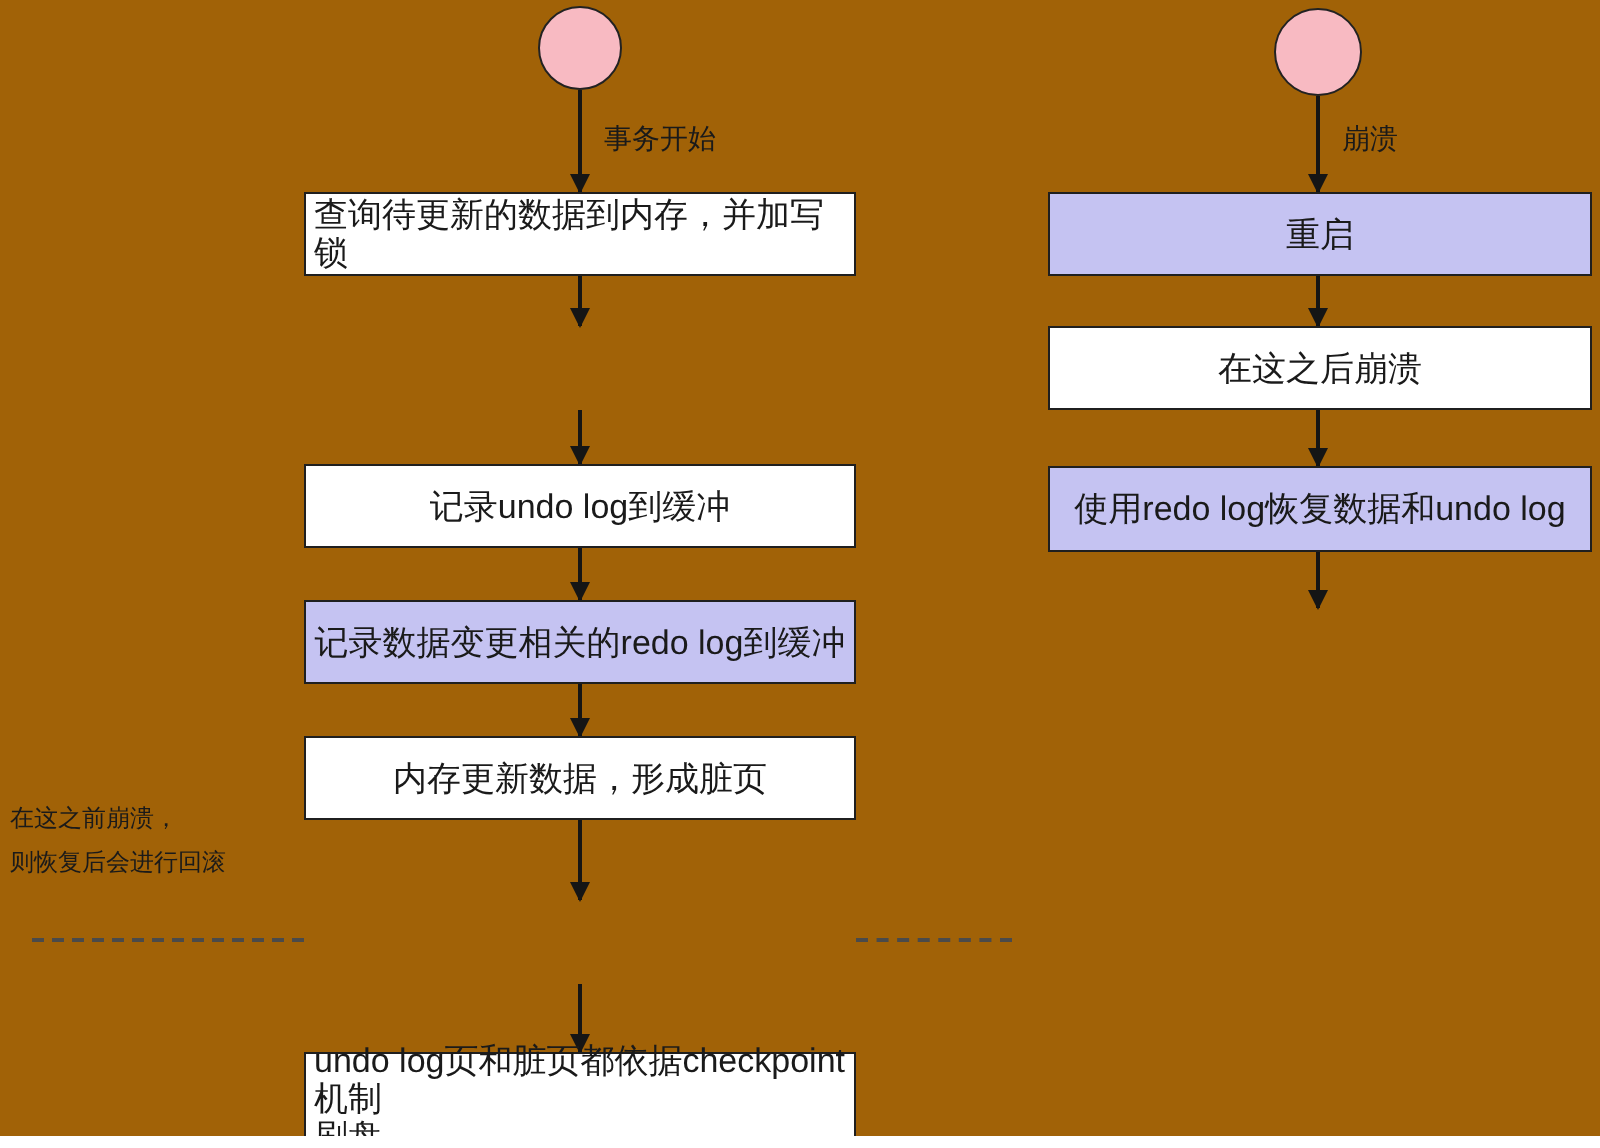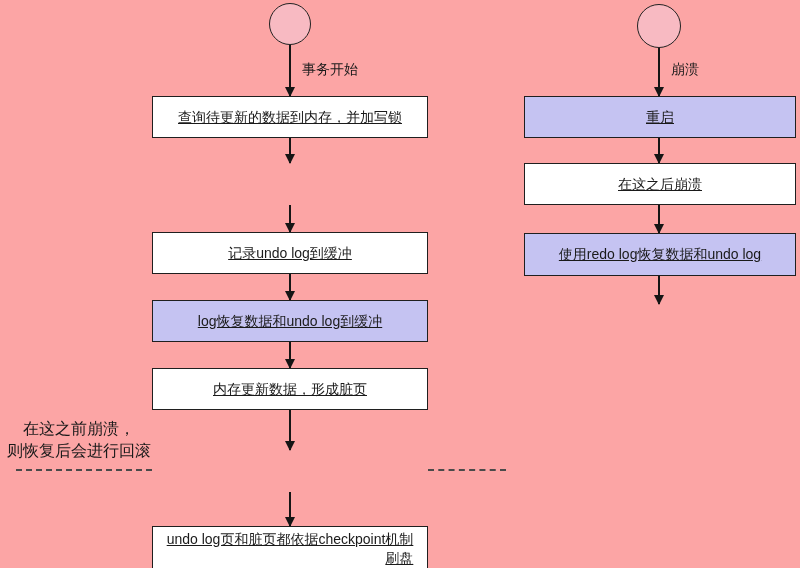--- a/index.html
+++ b/index.html
@@ -3,51 +3,51 @@
 <meta charset="utf-8">
 <style>
   :root{
     --hl:#c5c3f2;
     --pink:#f8bac2;
     --ink:#1f1f1f;
   }
   html,body{margin:0;padding:0;background:#ffffff;}
   body{font-family:"Liberation Sans","DejaVu Sans",sans-serif;color:#1a1a1a;}
   .canvas{
-    position:relative;width:800px;height:568px;background:#fca5a5;overflow:hidden;
+    position:relative;width:800px;height:568px;background:#a16207;overflow:hidden;
   }
   .circle{
     position:absolute;border-radius:50%;
     background:var(--pink);border:1.5px solid #222;
     box-sizing:border-box;
   }
   .box{
     position:absolute;box-sizing:border-box;
     border:1.5px solid var(--ink);background:#ffffff;
     display:flex;align-items:center;justify-content:center;
-    text-align:right;font-size:14px;line-height:19px;
-    white-space:pre-line;padding:1px 4px;text-decoration:underline;
+    text-align:left;font-size:17px;line-height:19px;
+    white-space:pre-line;padding:1px 4px;
   }
   .box.hl{background:var(--hl);}
   .arrow{
     position:absolute;width:2px;background:#151515;
     transform:translateX(-50%);
   }
   .arrow::after{
     content:"";position:absolute;bottom:-1px;left:50%;
     transform:translateX(-50%);
     border-left:5px solid transparent;border-right:5px solid transparent;
     border-top:10px solid #151515;
   }
   .arrow-label{
     position:absolute;font-size:14px;white-space:nowrap;
   }
   .annotation{
-    position:absolute;font-size:16px;line-height:22px;
-    text-align:center;white-space:pre-line;margin-top:20px;
+    position:absolute;font-size:12px;line-height:22px;
+    white-space:pre-line;
   }
   .dash{
     position:absolute;height:0;border-top:2px dashed #4a4a4a;
   }
 </style>
 </head>
 <body>
 
 <div class="canvas">
 
@@ -58,21 +58,21 @@
   <div class="arrow" style="left:290px;top:205px;height:27px"></div>
   <div class="arrow" style="left:290px;top:274px;height:26px"></div>
   <div class="arrow" style="left:290px;top:342px;height:26px"></div>
   <div class="arrow" style="left:290px;top:410px;height:40px"></div>
   <div class="arrow" style="left:290px;top:492px;height:34px"></div>
 
   <div class="arrow-label" style="left:302px;top:61px">事务开始</div>
 
   <div class="box" style="left:152px;top:96px;width:276px;height:42px">查询待更新的数据到内存，并加写锁</div>
   <div class="box" style="left:152px;top:232px;width:276px;height:42px">记录undo log到缓冲</div>
-  <div class="box hl" style="left:152px;top:300px;width:276px;height:42px">log恢复数据和undo log到缓冲</div>
+  <div class="box hl" style="left:152px;top:300px;width:276px;height:42px">记录数据变更相关的redo log到缓冲</div>
   <div class="box" style="left:152px;top:368px;width:276px;height:42px">内存更新数据，形成脏页</div>
   <div class="box" style="left:152px;top:526px;width:276px;height:46px">undo log页和脏页都依据checkpoint机制
 刷盘</div>
 
   <div class="circle" style="left:637px;top:4px;width:44px;height:44px"></div>
 
   <div class="arrow" style="left:659px;top:48px;height:48px"></div>
   <div class="arrow" style="left:659px;top:138px;height:25px"></div>
   <div class="arrow" style="left:659px;top:205px;height:28px"></div>
   <div class="arrow" style="left:659px;top:276px;height:28px"></div>

